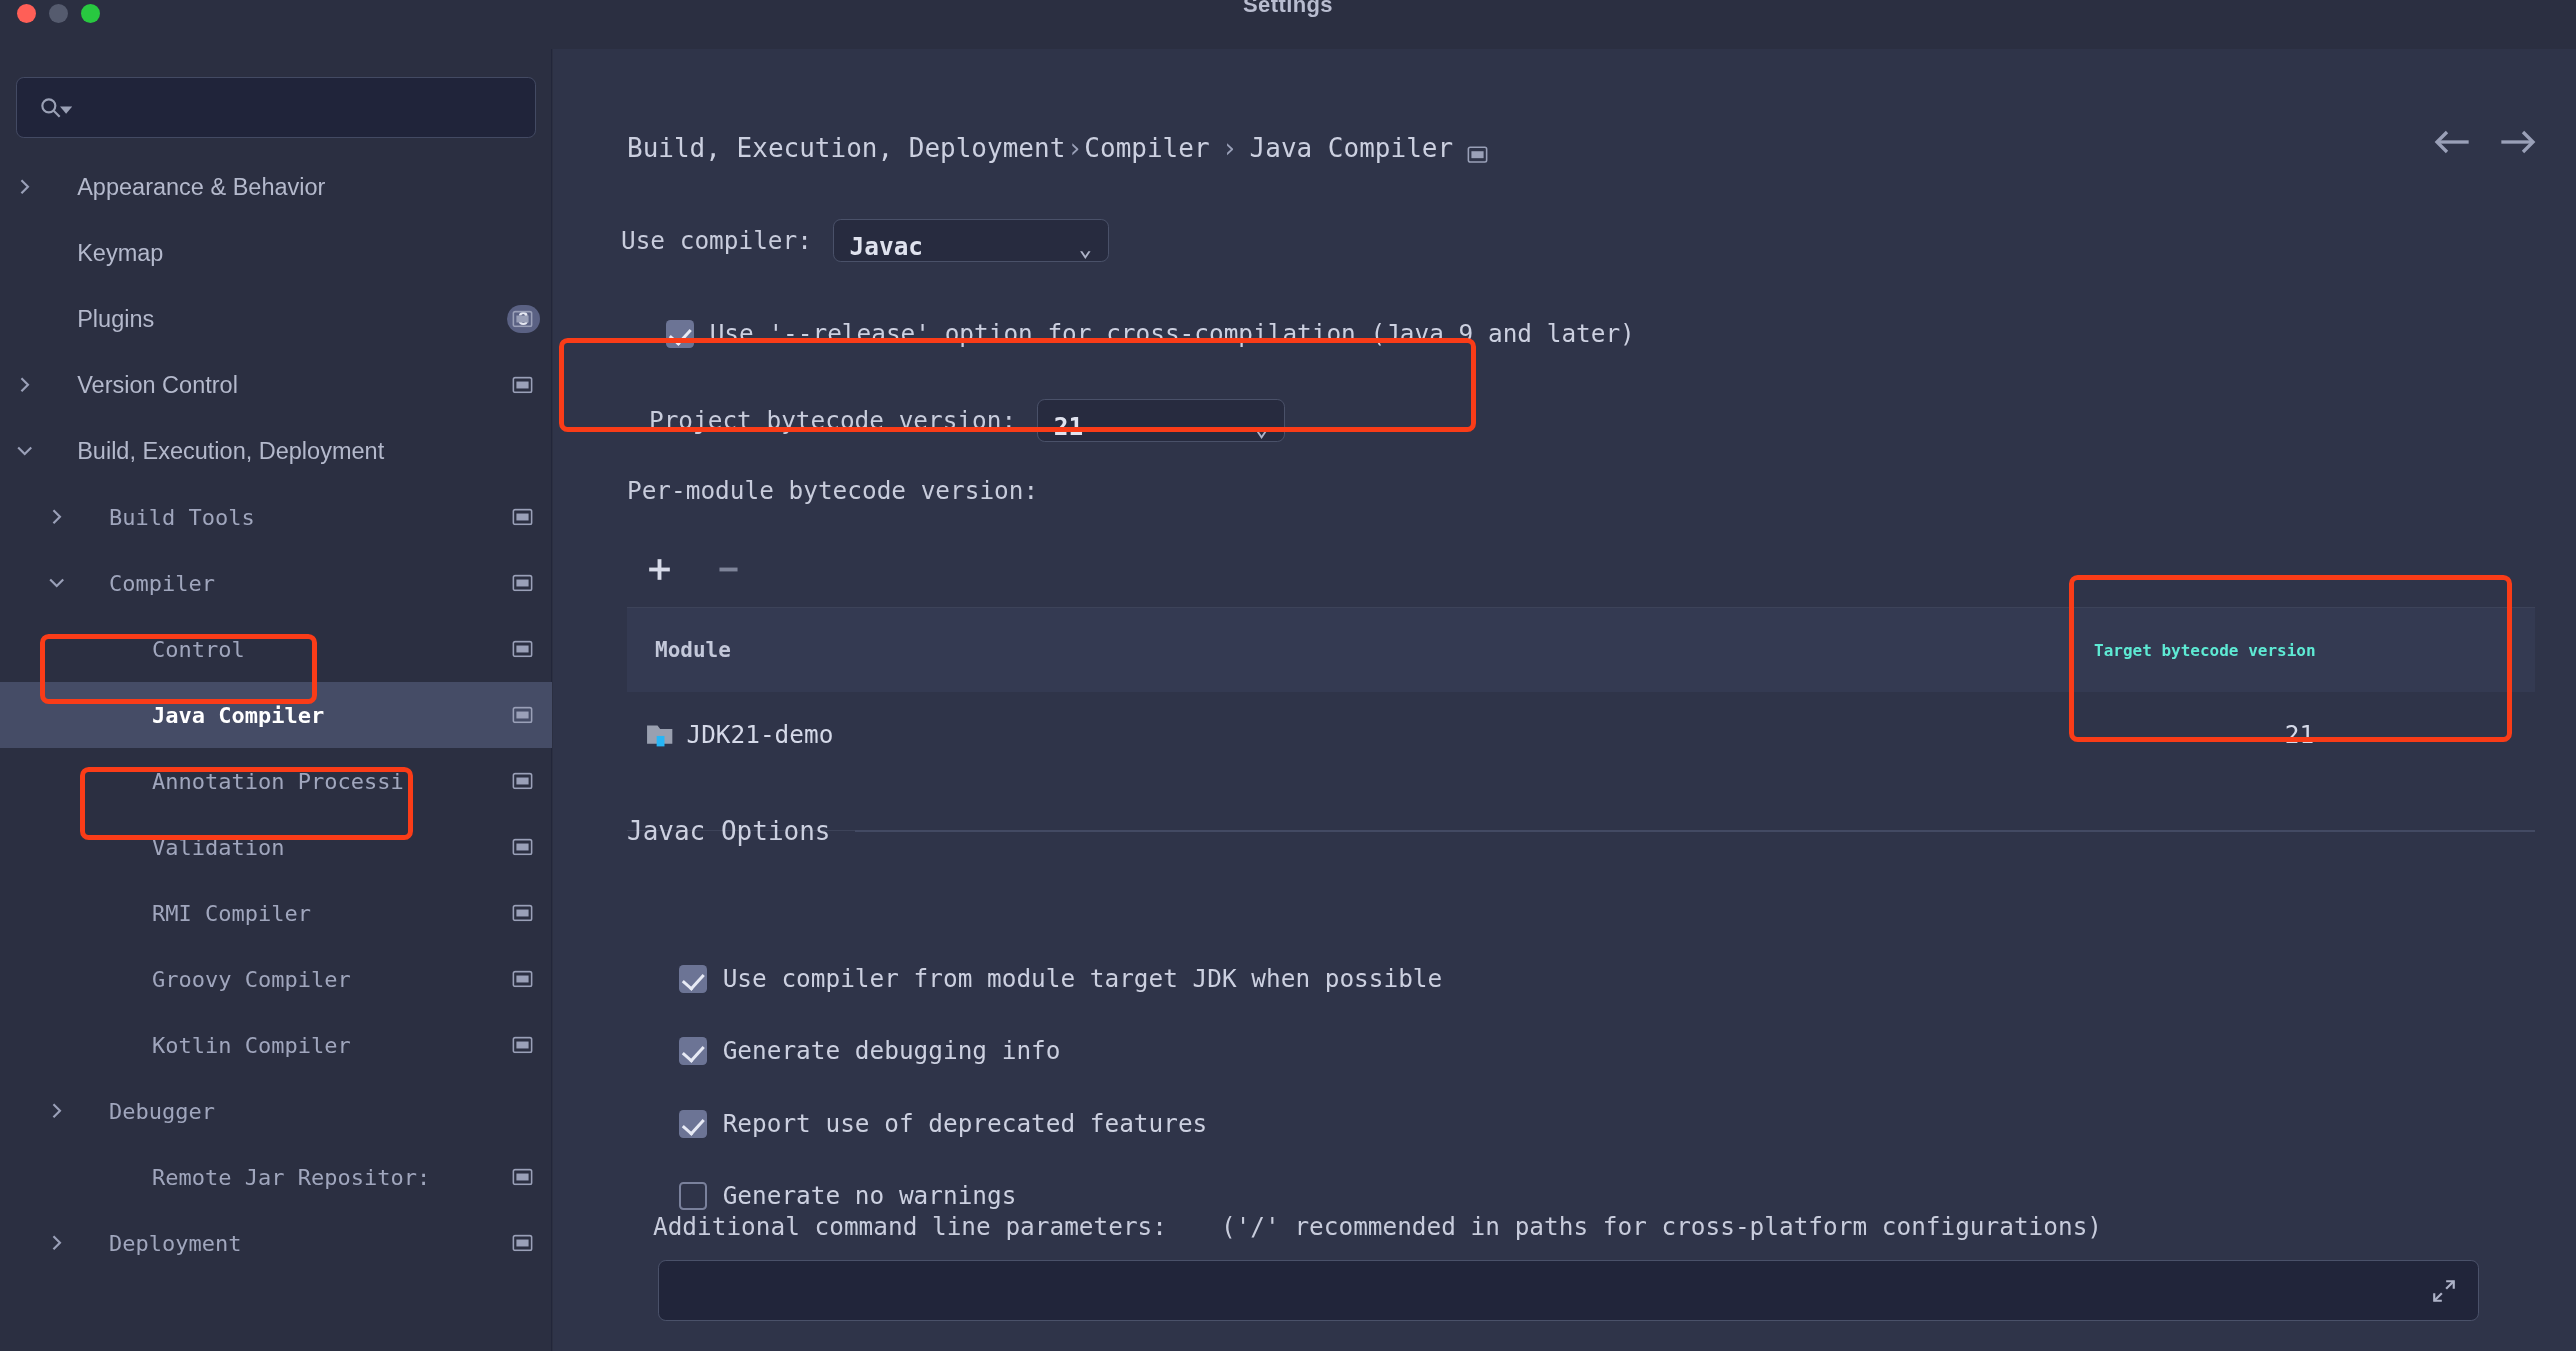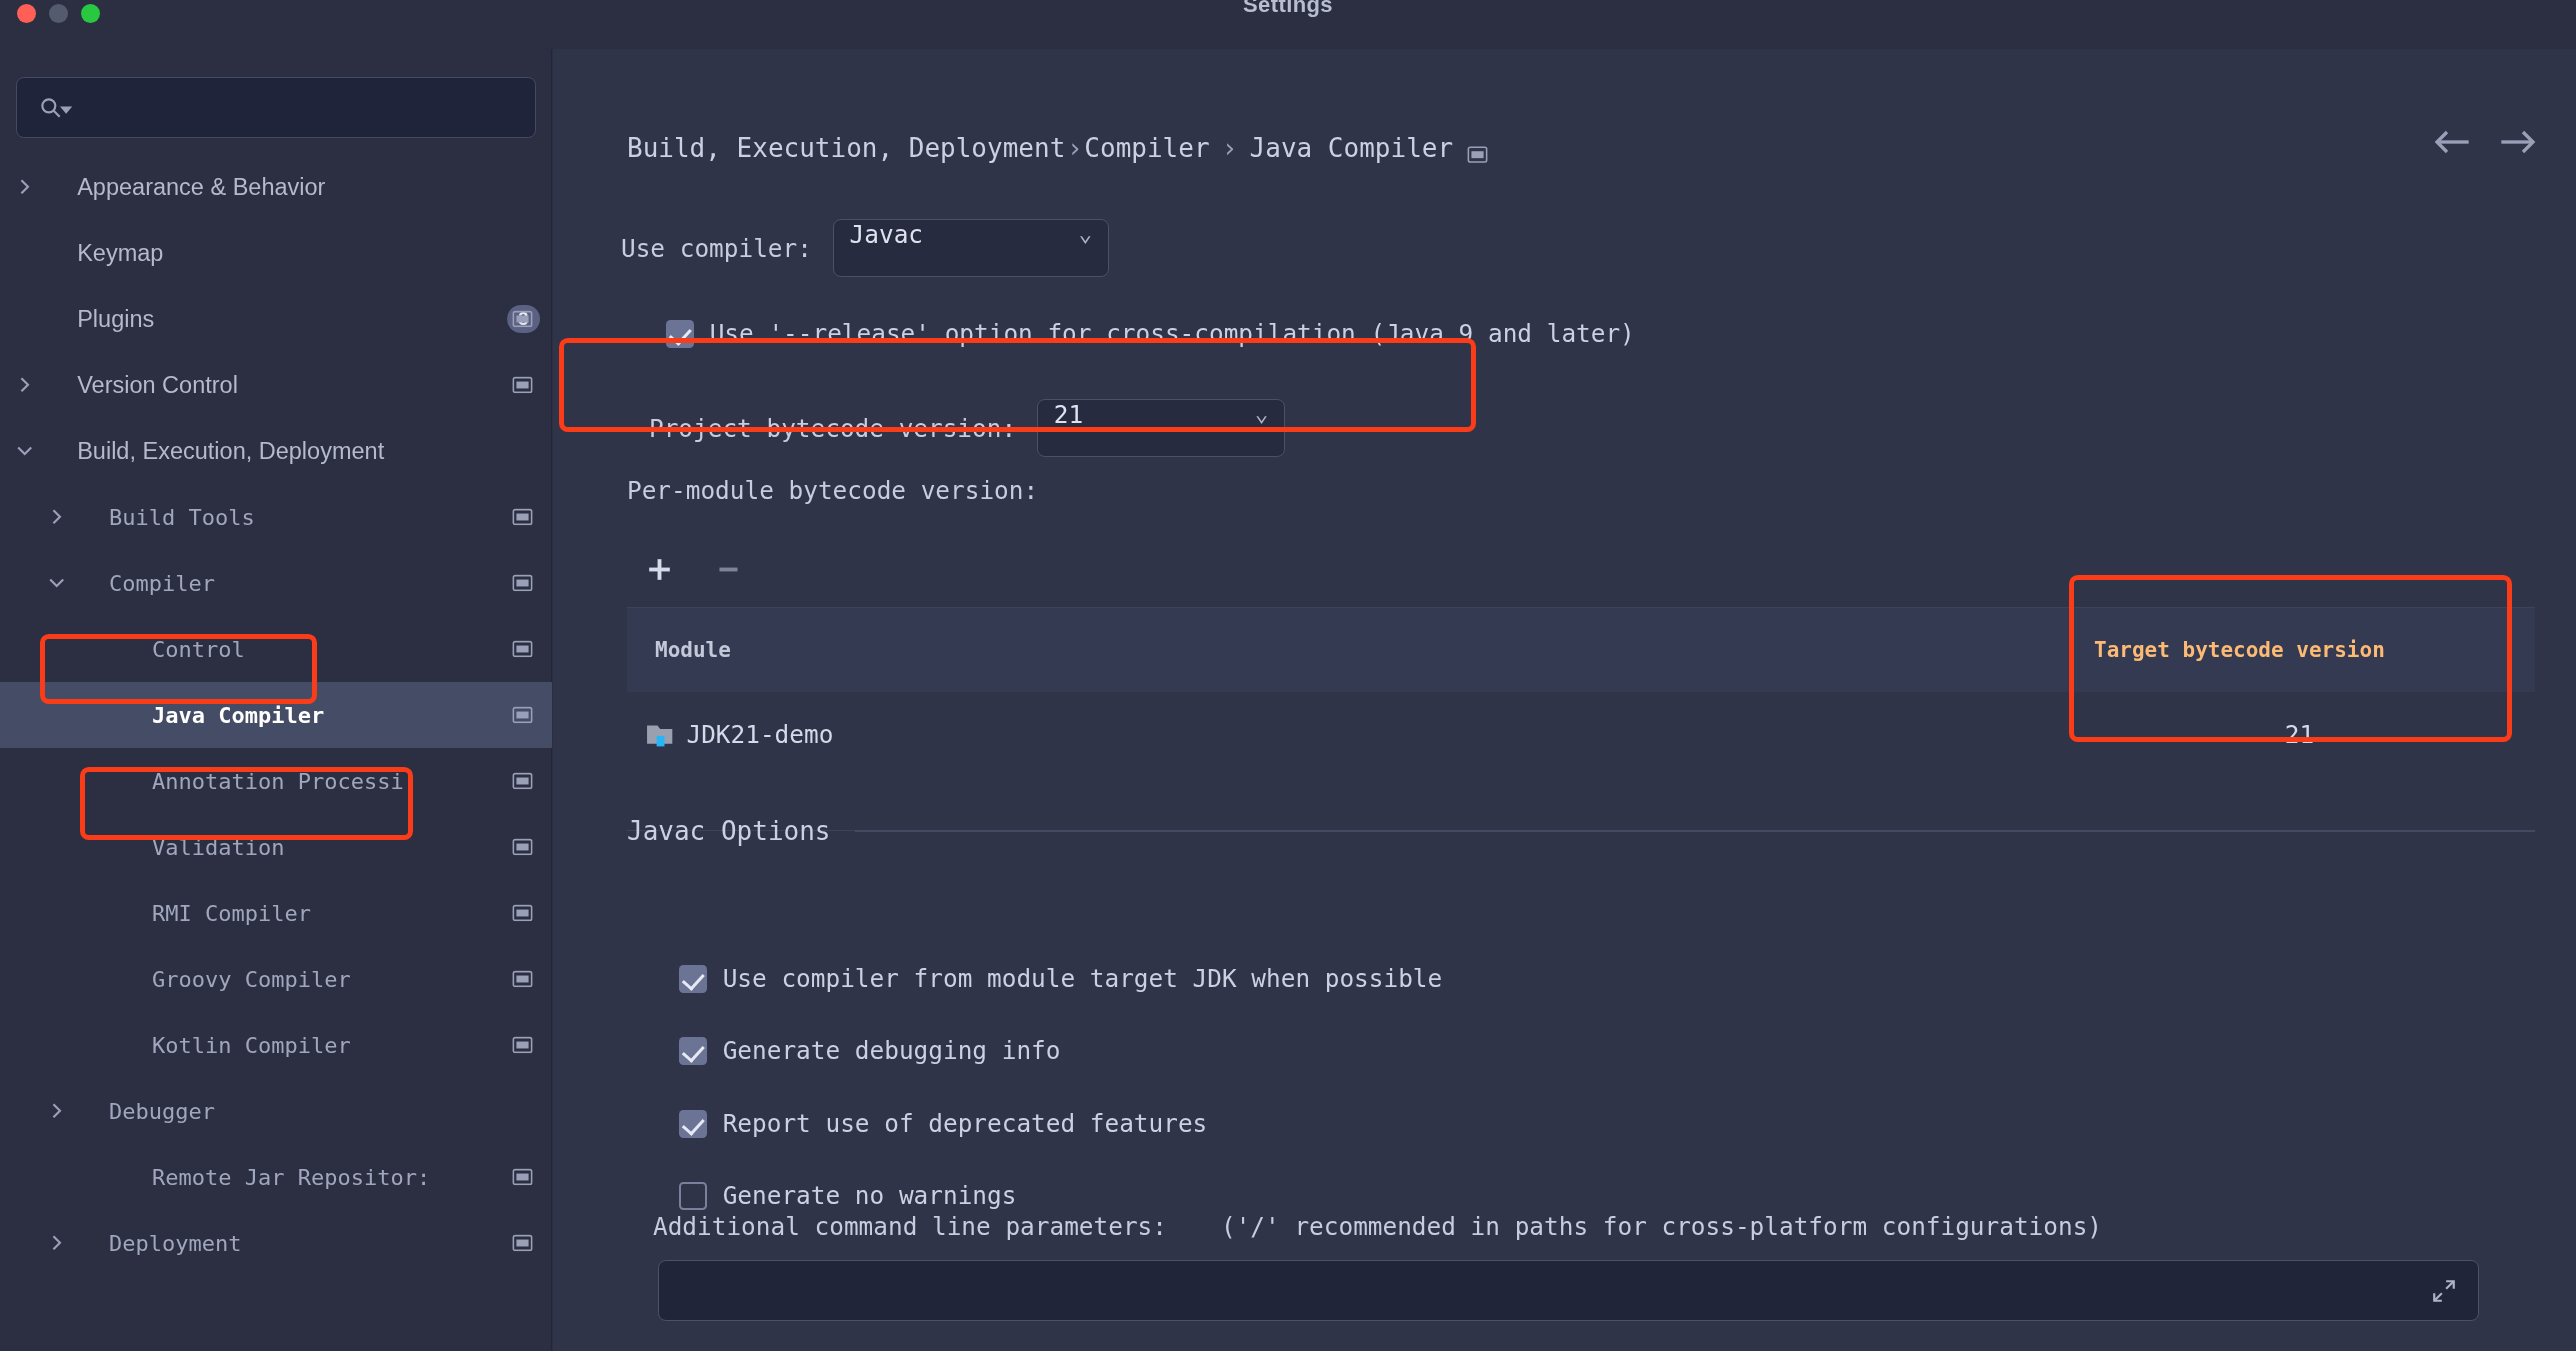--- a/index.html
+++ b/index.html
@@ -93,23 +93,24 @@
     color: #9aa0b8;
   }
   .navarrows svg { display: block; }
 
   
   .row { position: absolute; display: flex; align-items: center; white-space: nowrap; }
   .lbl { font-size: 24.4px; color: #c8ccdc; }
 
   .combo {
     background: #272b3f; border: 1.7px solid #4a5169; border-radius: 7.8px;
-    height: 58px; display: flex; align-items: flex-start;
+    height: 43px; display: flex; align-items: flex-end;
     padding: 0 15.7px; color: #dfe2ee; font-size: 24.4px;
     justify-content: space-between;
+    font-weight: bold;
   }
   .combo .caret { color: #aeb3c8; font-size: 22.7px; margin-left: 14px; }
 
   .cb {
     width: 28px; height: 28px; min-width: 28px;
     border-radius: 4.4px; position: relative; display: inline-block;
   }
   .cb.on { background: #6c7495; }
   .cb.on::after {
     content: ""; position: absolute; left: 7.8px; top: 4.4px;
@@ -121,21 +122,21 @@
 
   
   .tbl { position: absolute; left: 74px; top: 558px; width: 1908px; }
   .tbl-head {
     height: 85px; background: #343a52; display: flex; align-items: center;
     border-top: 1.7px solid #3d4359;
   }
   .tbl-head .c1 { padding-left: 28px; font-size: 21px; color: #c3c8da; font-weight: 700; }
   .tbl-head .c2 {
     margin-left: auto; width: 471px; padding-left: 30px;
-    font-size: 21px; color: #fdba74; font-weight: 700;
+    font-size: 16px; color: #5eead4; font-weight: 700;
   }
   .tbl-row {
     height: 85px; background: #2f3449; display: flex; align-items: center;
   }
   .tbl-row .c1 { padding-left: 19px; font-size: 24.4px; color: #d5d9e8; display: flex; align-items: center; gap: 10.5px; }
   .tbl-row .c2 {
     margin-left: auto; width: 471px; text-align: center;
     font-size: 24.4px; color: #d5d9e8;
   }
   .tbl-bottom { height: 54px; background: #2f3449; border-bottom: 1.7px solid #3d4359; }

